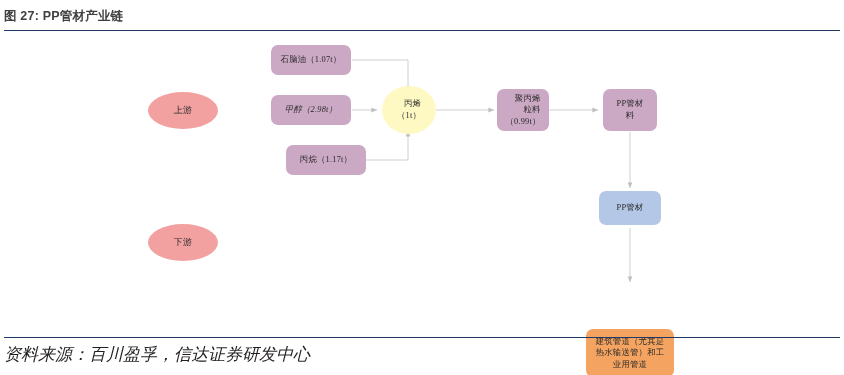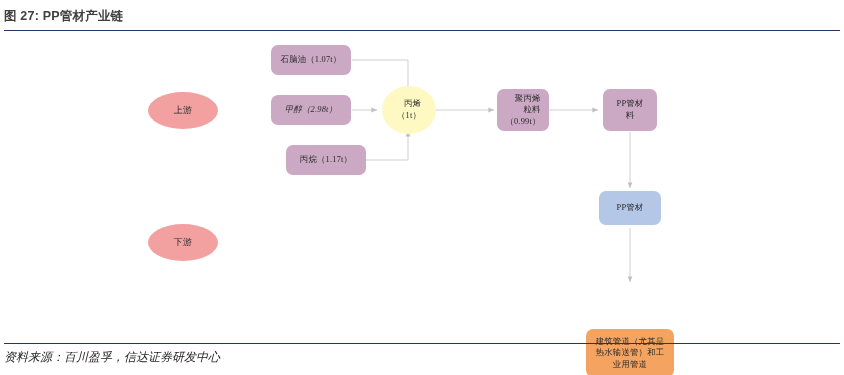--- a/index.html
+++ b/index.html
@@ -45,21 +45,21 @@
     width: 836px;
   }
   .foot-rule {
     border-top: 1.2px solid #1f3864;
     width: 836px;
     margin-bottom: 5px;
   }
   .foot-text {
     font-family: "Liberation Serif", serif;
     font-style: italic;
-    font-size: 12px;
+    font-size: 17px;
     color: #231f20;
     white-space: nowrap;
   }
 
   
   .canvas {
     position: absolute;
     left: 0;
     top: 30px;
     width: 844px;

